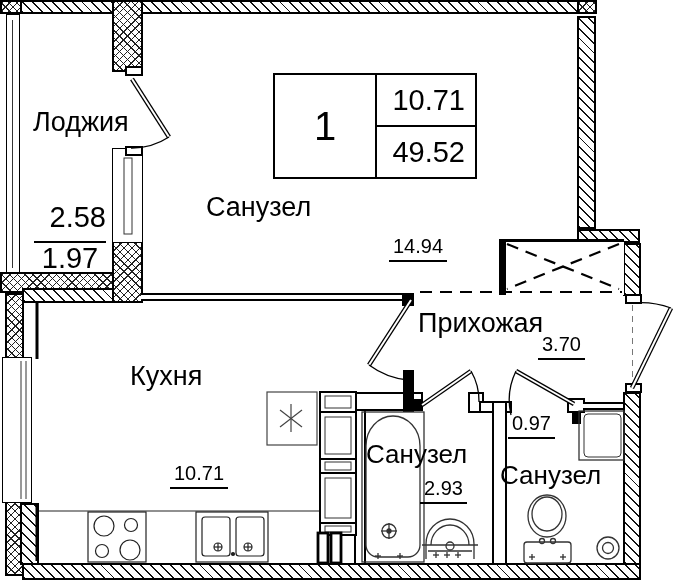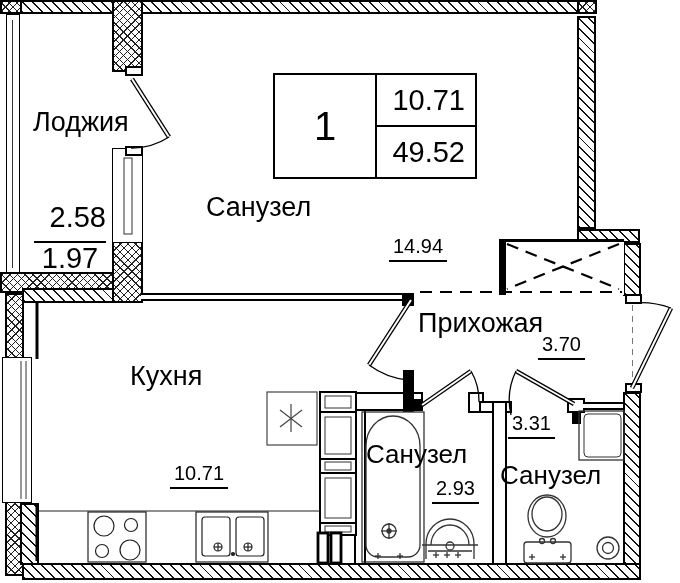--- a/index.html
+++ b/index.html
@@ -240,17 +240,17 @@
     <div class="top">2.58</div>
     <div>1.97</div>
   </div>
   <div class="lbl" style="left:206px;top:193px">Санузел</div>
   <div class="num" style="left:389px;top:236px">14.94</div>
   <div class="lbl" style="left:418px;top:309px">Прихожая</div>
   <div class="num" style="left:538px;top:334px">3.70</div>
   <div class="lbl" style="left:130px;top:362px">Кухня</div>
   <div class="num" style="left:170px;top:463px">10.71</div>
   <div class="lbl small" style="left:366px;top:441px">Санузел</div>
-  <div class="num" style="left:432px;top:478px">2.93</div>
-  <div class="num" style="left:508px;top:413px">3.31</div>
+  <div class="num" style="left:420px;top:478px">2.93</div>
+  <div class="num" style="left:508px;top:413px">0.97</div>
   <div class="lbl small" style="left:500px;top:462px">Санузел</div>
 
 </div>
 
 </body></html>

